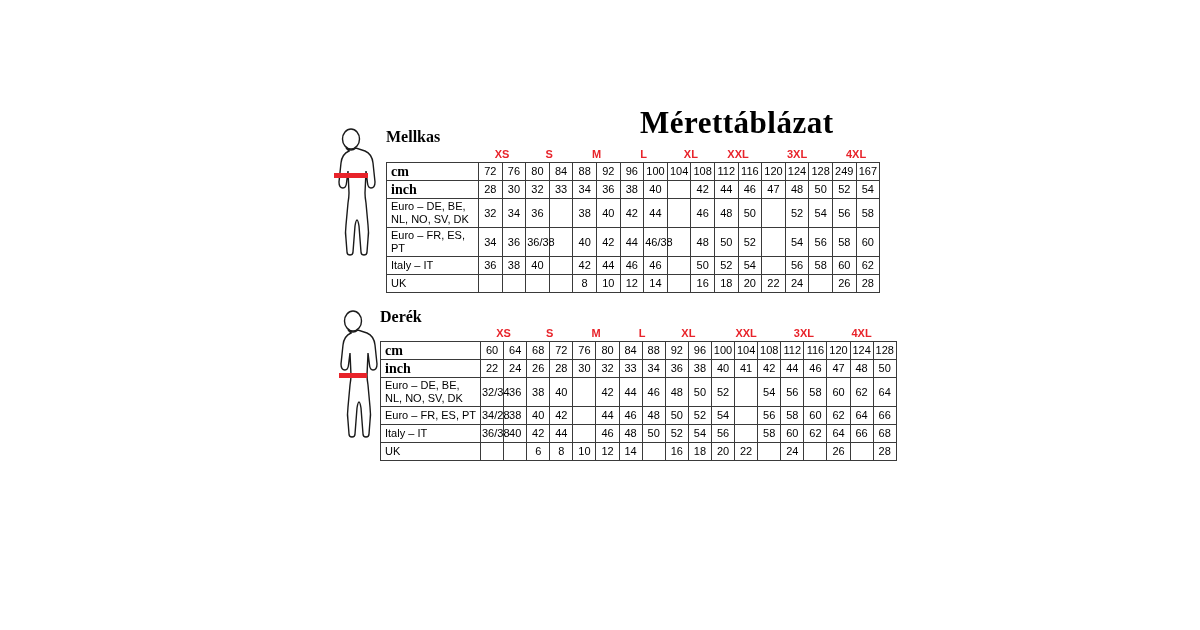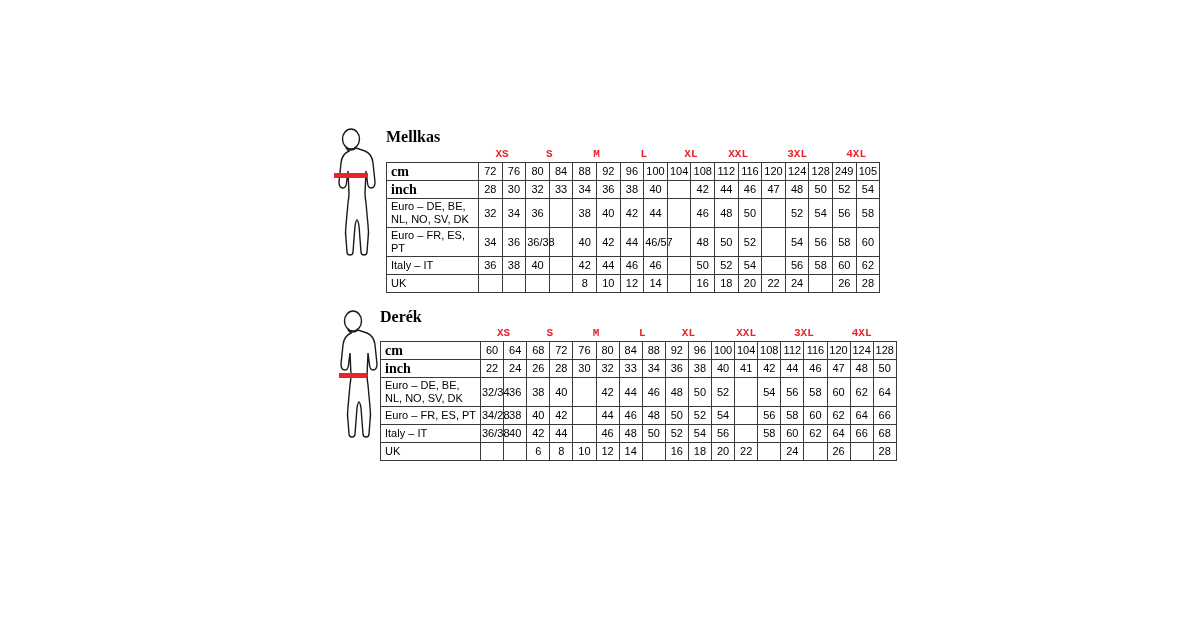--- a/index.html
+++ b/index.html
@@ -56,35 +56,36 @@
   }
   table.sizes tr.sizerow td{
     border:none;
     color:#e8232a;
     font-weight:bold;
     font-size:11px;
     height:14px;
     padding-bottom:1px;
   }
   table.sizes tr.sizerow td.rowhead{border:none;}
-  .nb{border:none !important;font-family:Liberation Mono, monospace;}
+  .nb{border:none !important;}
 
   #chest-table{position:absolute;left:386px;top:146px;width:494px;}
   #chest-label{position:absolute;left:386px;top:128px;}
   #chest-figure{position:absolute;left:316px;top:128px;}
 
   #waist-table{position:absolute;left:380px;top:325px;width:516px;}
   #waist-label{position:absolute;left:380px;top:308px;}
   #waist-figure{position:absolute;left:318px;top:310px;}
 </style>
 </head>
 <body>
 
 <div class="page">
 
+  <div class="title">Mérettáblázat</div>
 
   <div class="section-label" id="chest-label">Mellkas</div>
 
   <div class="figure" id="chest-figure">
     <svg width="70" height="130" viewBox="0 0 70 130">
       <g fill="#ffffff" stroke="#1a1a1a" stroke-width="1.4">
         <ellipse cx="35" cy="11" rx="8.5" ry="10"></ellipse>
         <path d="M30 20 q5 4 10 0 l9 3 q7 3 8 12 l2 19 q0 6 -4 6 q-3 0 -3.5 -5 l-1.5 -12 l-1 22 q0 4 1 10 l2 22 q1 8 0 14 l-1 13 q0 3 -3 3 q-3 0 -3 -3 l-2 -26 q-1 -6 -2 -6 q-1 0 -2 6 l-2 26 q0 3 -3 3 q-3 0 -3 -3 l-1 -13 q-1 -6 0 -14 l2 -22 q1 -6 1 -10 l-1 -22 l-1.5 12 q-0.5 5 -3.5 5 q-4 0 -4 -6 l2 -19 q1 -9 8 -12 z"></path>
       </g>
       <rect x="18" y="45" width="34" height="5" fill="#e8232a"></rect>
@@ -120,21 +121,21 @@
         <td>96</td>
         <td>100</td>
         <td>104</td>
         <td>108</td>
         <td>112</td>
         <td>116</td>
         <td>120</td>
         <td>124</td>
         <td>128</td>
         <td>249</td>
-        <td>105</td>
+        <td>167</td>
       </tr>
 
       <tr>
         <td class="rowhead bold">inch</td>
         <td>28</td>
         <td>30</td>
         <td>32</td>
         <td>33</td>
         <td>34</td>
         <td>36</td>
@@ -174,21 +175,21 @@
 
       <tr>
         <td class="rowhead">Euro – FR, ES, PT</td>
         <td>34</td>
         <td>36</td>
         <td>36/38</td>
         <td></td>
         <td>40</td>
         <td>42</td>
         <td>44</td>
-        <td>46/57</td>
+        <td>46/38</td>
         <td></td>
         <td>48</td>
         <td>50</td>
         <td>52</td>
         <td></td>
         <td>54</td>
         <td>56</td>
         <td>58</td>
         <td>60</td>
       </tr>

